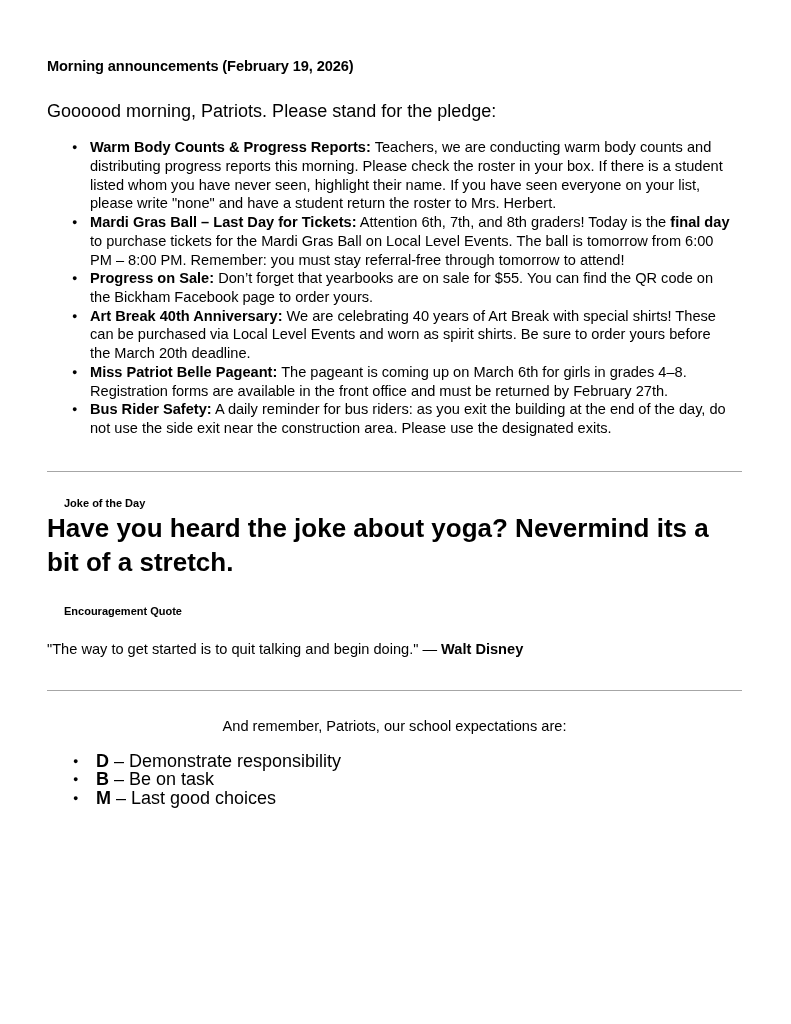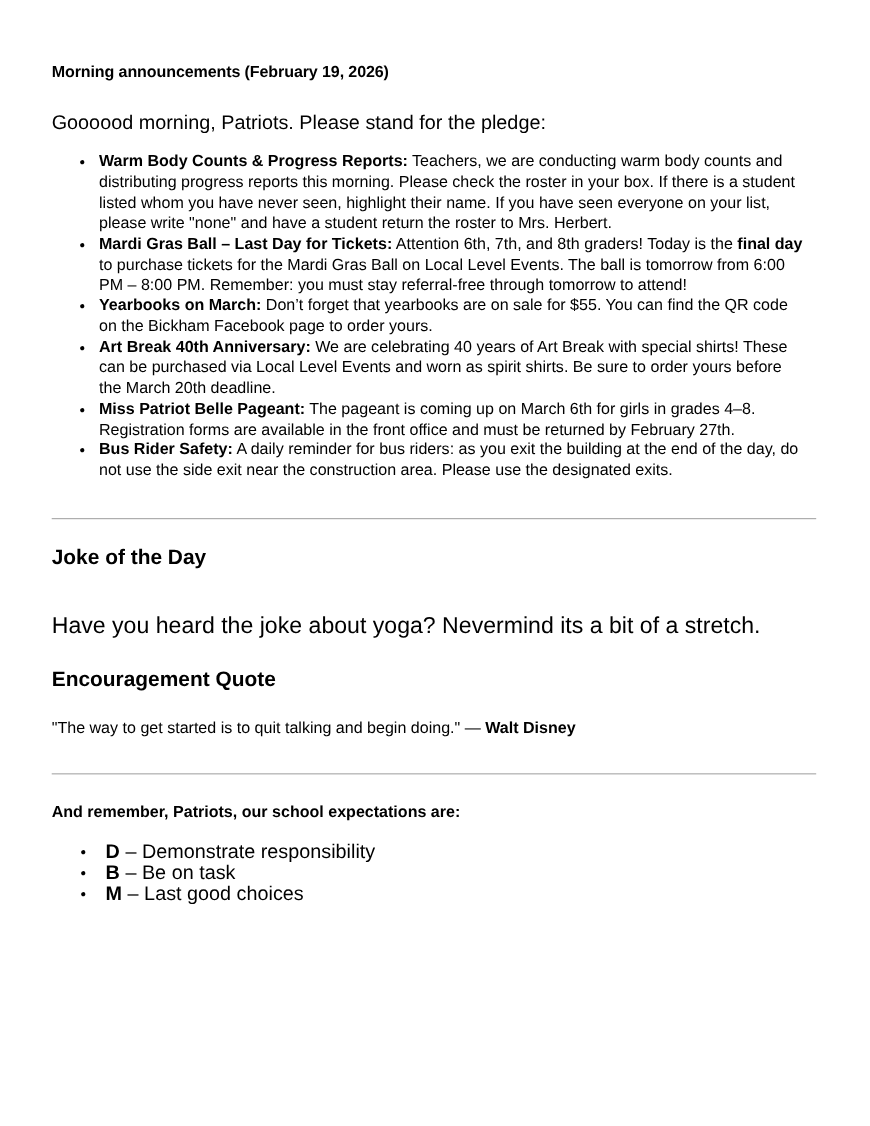--- a/index.html
+++ b/index.html
@@ -88,62 +88,63 @@
     border: 0;
     border-top: 1.3px solid #a6a6a6;
     margin: 0;
     width: 695px;
     height: 0;
   }
   .rule-wrap-1 { margin-top: 33px; }
   .rule-wrap-2 { margin-top: 31px; }
 
   .section-head {
-    font-size: 19px;
+    font-size: 11px;
     font-weight: bold;
     line-height: 1.3;
-    margin: 24px 0 0 0;
+    margin: 24px 0 0 17px;
   }
   .joke-text {
-    font-size: 21px;
+    font-size: 26px;
     line-height: 1.3;
-    margin: 35px 0 0 0;
-    font-weight: normal;
+    margin: 2px 0 0 0;
+    font-weight: bold;
   }
   .quote-text {
     font-size: 14.6px;
     line-height: 1.3;
     margin: 22px 0 0 0;
   }
   .closing-line {
     font-size: 14.6px;
-    font-weight: bold;
+    font-weight: normal;
     line-height: 1.3;
     margin: 26px 0 0 0;
+    text-align: center;
   }
 </style>
 </head>
 <body>
 
 <div class="page">
   <div class="content">
 
     <p class="doc-title">Morning announcements (February 19, 2026)</p>
 
     <p class="greeting">Goooood morning, Patriots. Please stand for the pledge:</p>
 
     <ul class="announce-list">
       <li>
         <b>Warm Body Counts &amp; Progress Reports:</b><span> Teachers, we are conducting warm body counts and distributing progress reports this morning. Please check the roster in your box. If there is a student listed whom you have never seen, highlight their name. If you have seen everyone on your list, please write "none" and have a student return the roster to Mrs. Herbert.</span>
       </li>
       <li>
         <b>Mardi Gras Ball – Last Day for Tickets:</b><span> Attention 6th, 7th, and 8th graders! Today is the </span><b>final day</b><span> to purchase tickets for the Mardi Gras Ball on Local Level Events. The ball is tomorrow from 6:00 PM – 8:00 PM. Remember: you must stay referral-free through tomorrow to attend!</span>
       </li>
       <li>
-        <b>Yearbooks on March:</b><span> Don’t forget that yearbooks are on sale for $55. You can find the QR code on the Bickham Facebook page to order yours.</span>
+        <b>Progress on Sale:</b><span> Don’t forget that yearbooks are on sale for $55. You can find the QR code on the Bickham Facebook page to order yours.</span>
       </li>
       <li>
         <b>Art Break 40th Anniversary:</b><span> We are celebrating 40 years of Art Break with special shirts! These can be purchased via Local Level Events and worn as spirit shirts. Be sure to order yours before the March 20th deadline.</span>
       </li>
       <li>
         <b>Miss Patriot Belle Pageant:</b><span> The pageant is coming up on March 6th for girls in grades 4–8. Registration forms are available in the front office and must be returned by February 27th.</span>
       </li>
       <li>
         <b>Bus Rider Safety:</b><span> A daily reminder for bus riders: as you exit the building at the end of the day, do not use the side exit near the construction area. Please use the designated exits.</span>
       </li>

